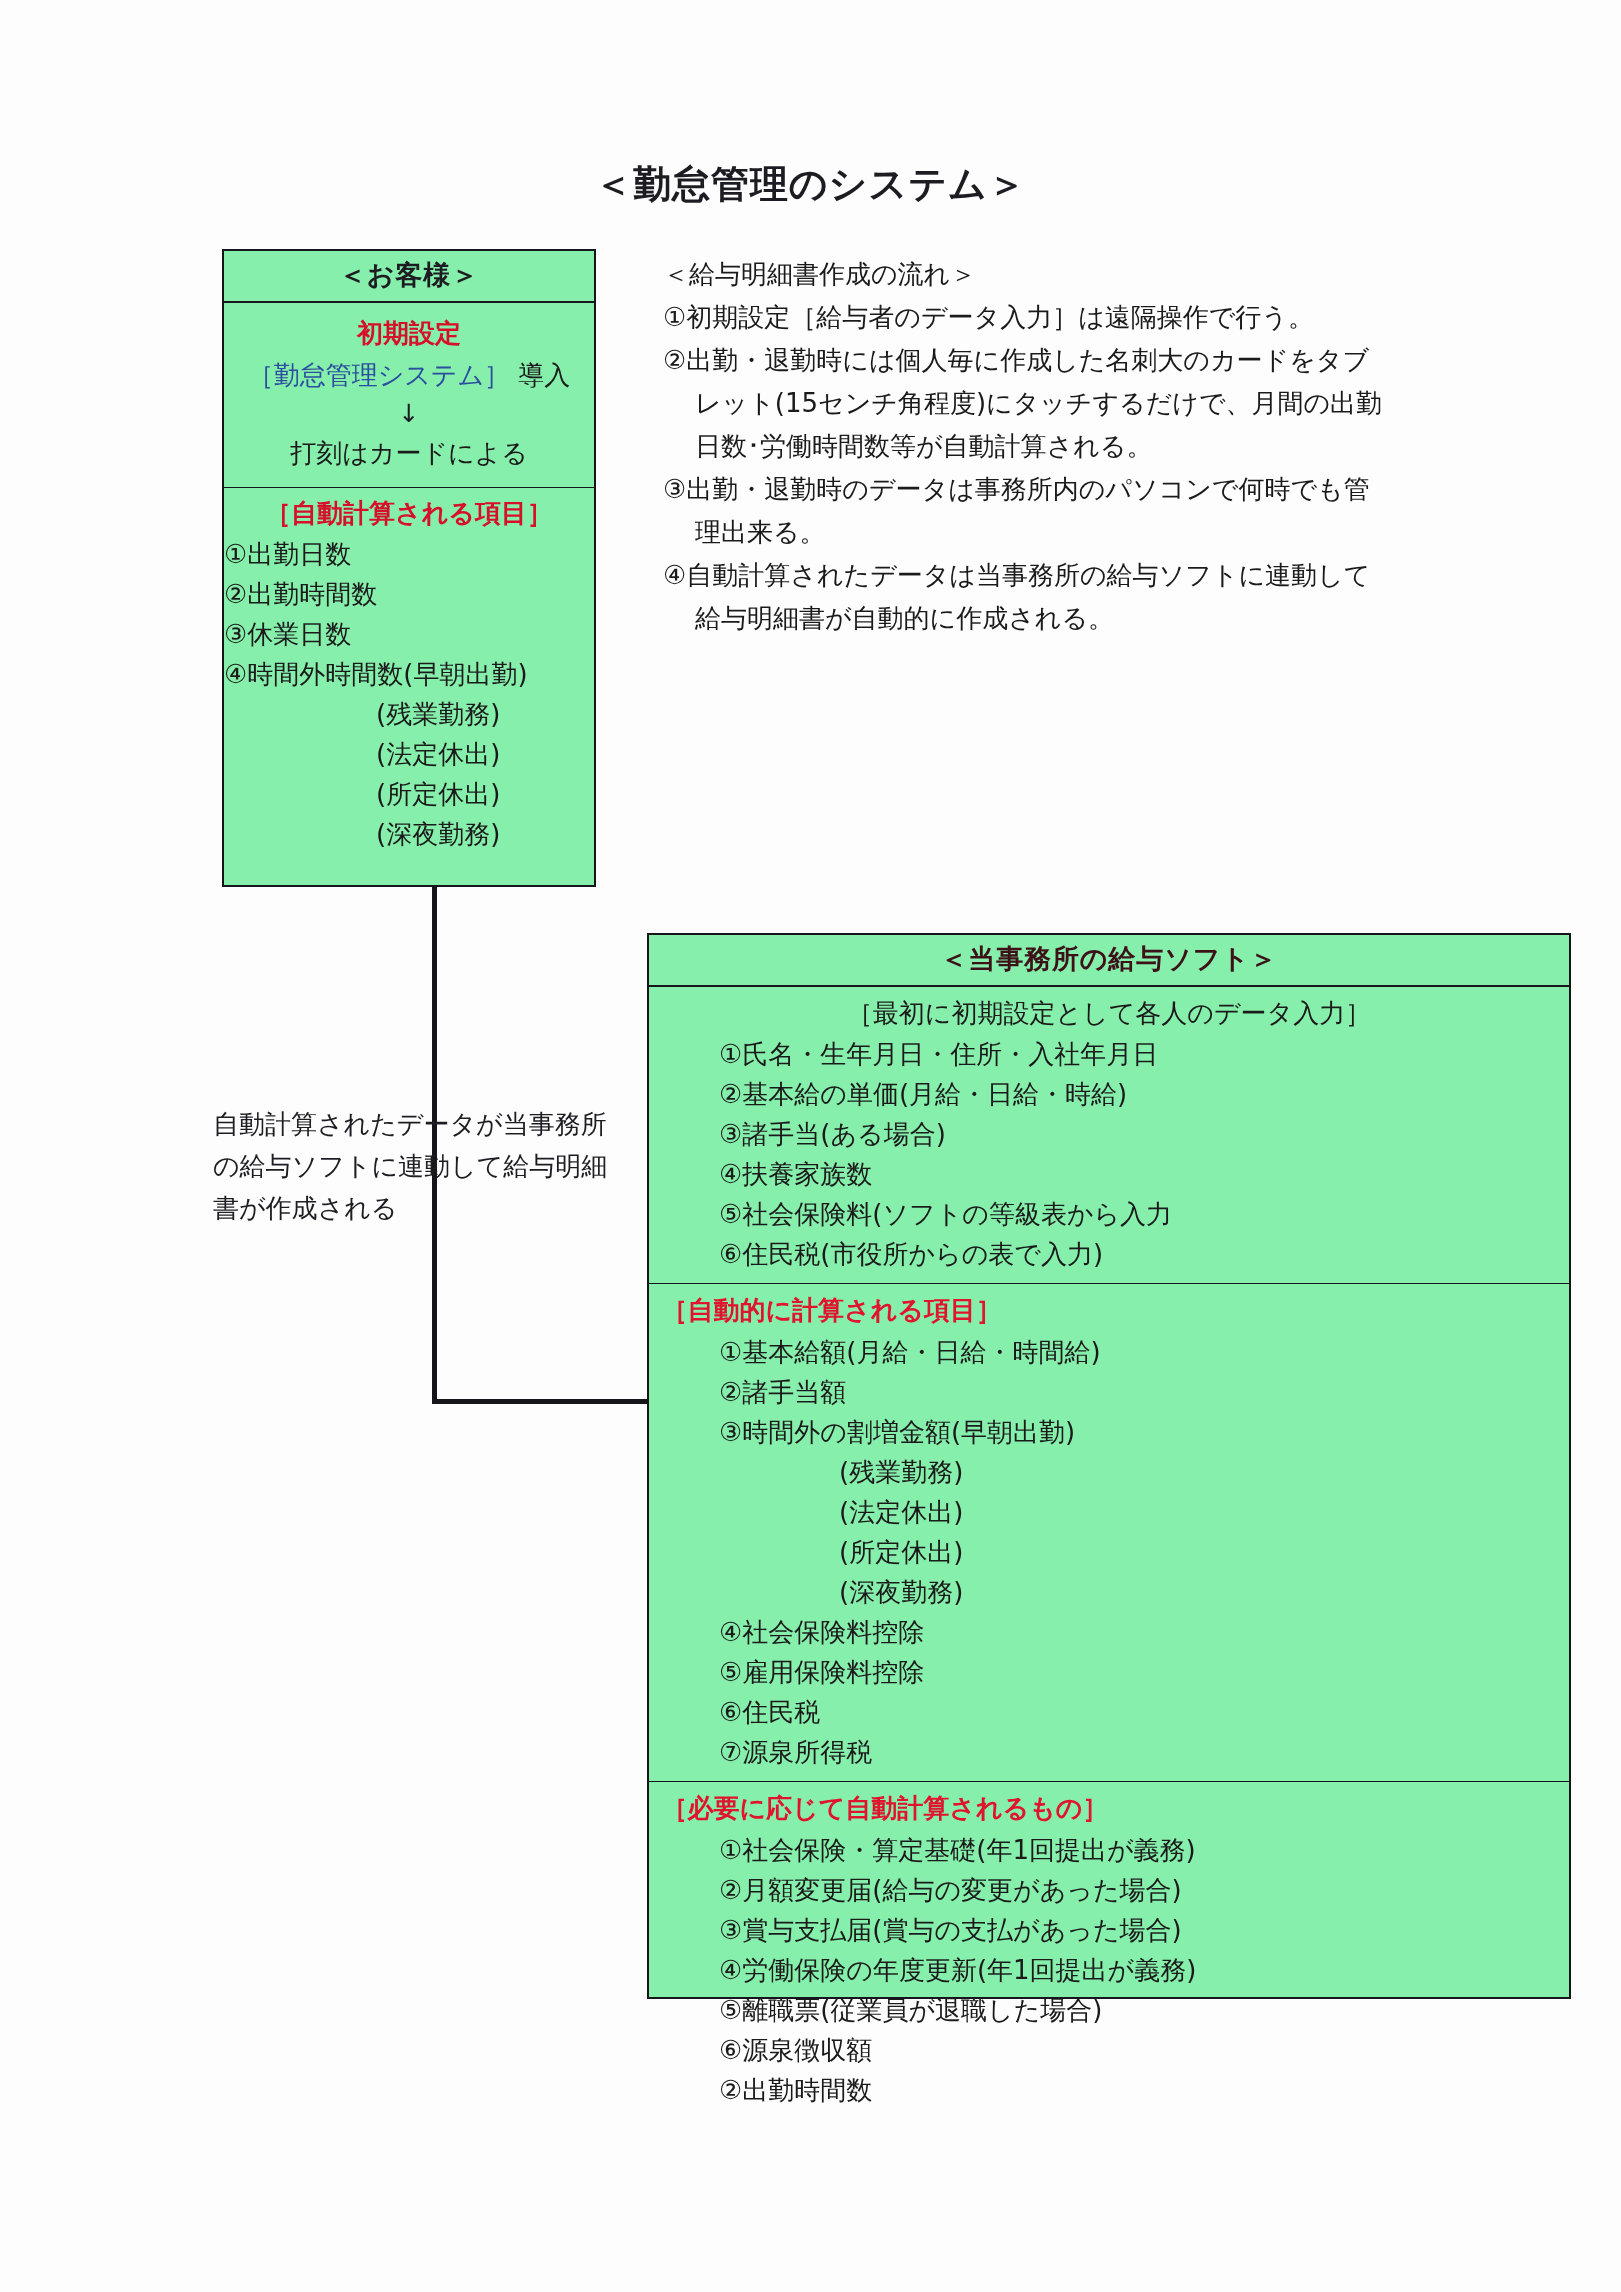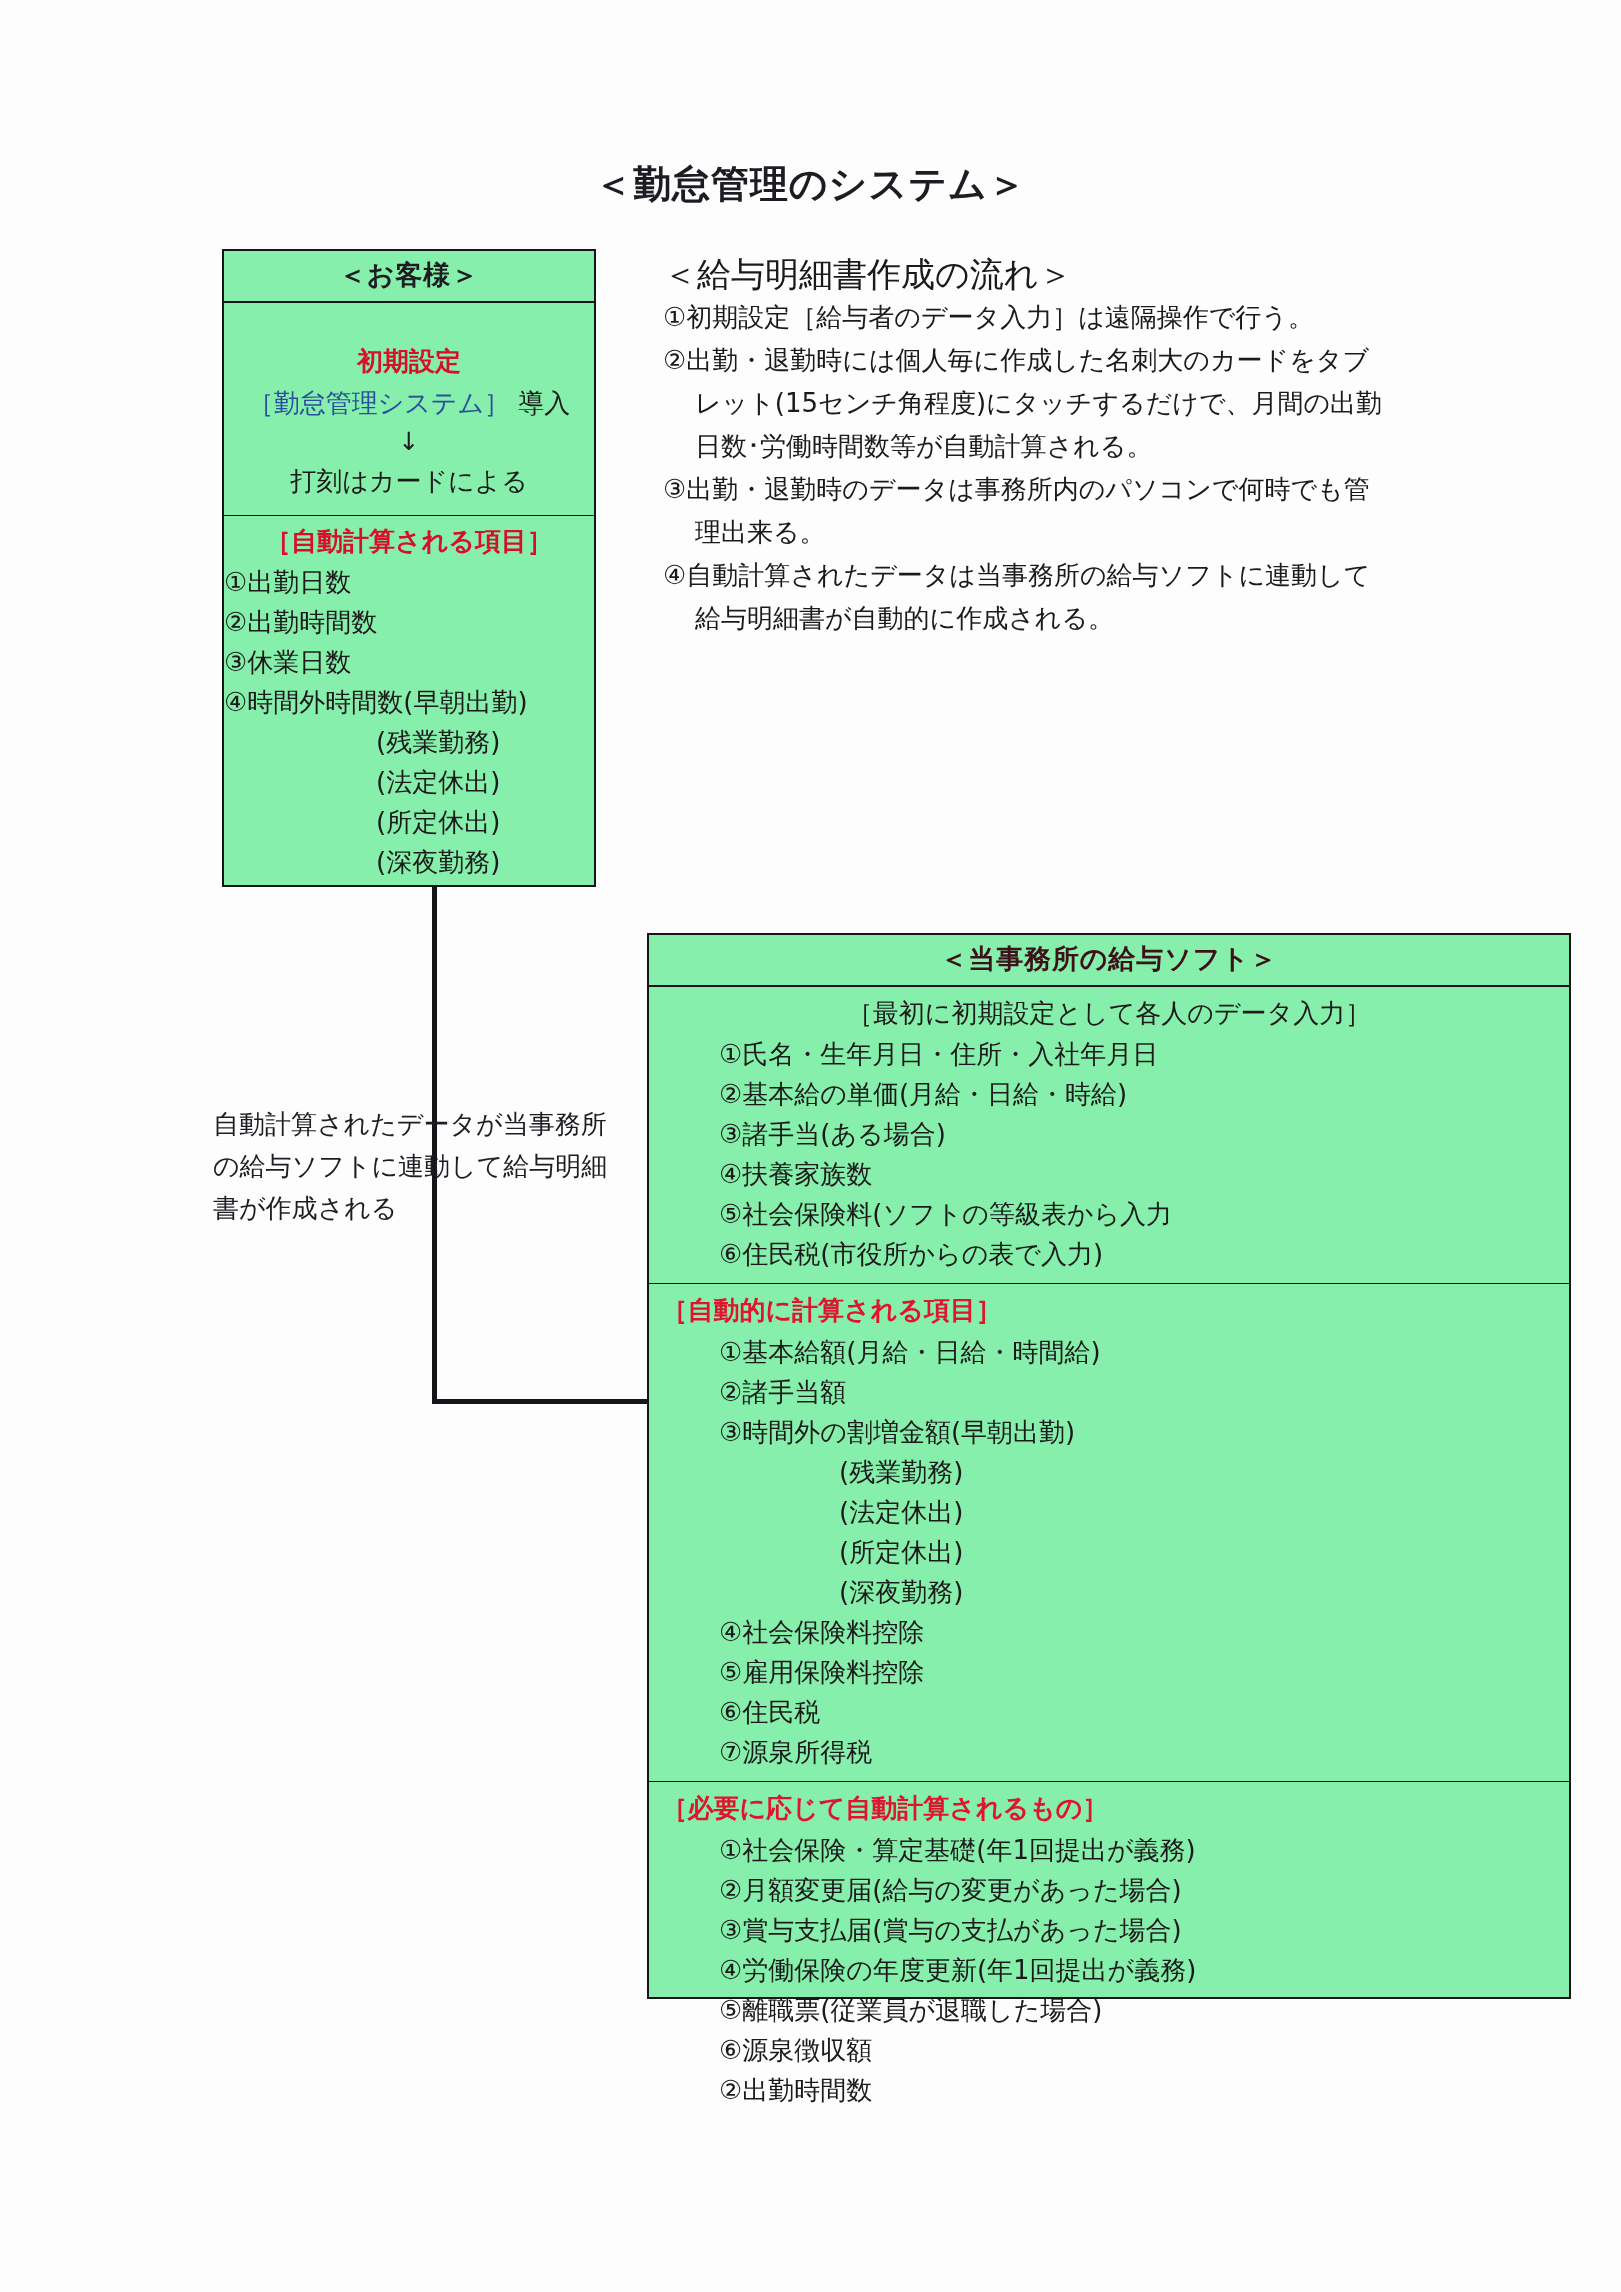--- a/index.html
+++ b/index.html
@@ -64,21 +64,21 @@
   #box-customer .box-header { color: #1c1c22; }
   .cust-body {
     padding: 9px 0 12.5px 0;
     text-align: center;
   }
   .cust-line {
     font-size: 26px;
     line-height: 42px;
     white-space: pre;
   }
-  .cust-line.red   { color: #d7102a; font-weight: 600; margin-top: 28px; }
+  .cust-line.red   { color: #d7102a; font-weight: 600; }
   .cust-line.mixed .blue { color: #2b4f9e; }
   .arrow-down {
     font-size: 25px;
     line-height: 36px;
     color: #1c1c22;
   }
 
   .auto-items {
     padding: 5.4px 0 9px 0;
   }
@@ -100,21 +100,21 @@
   }
 
   
   #flow-desc {
     position: absolute;
     left: 663px;
     top: 253px;
     width: 905px;
   }
   .flow-head {
-    font-size: 34px;
+    font-size: 26px;
     line-height: 43px;
     white-space: pre;
   }
   .flow-item {
     font-size: 26px;
     line-height: 43px;
     display: flex;
     white-space: pre;
   }
   .flow-num { flex: 0 0 auto; }

